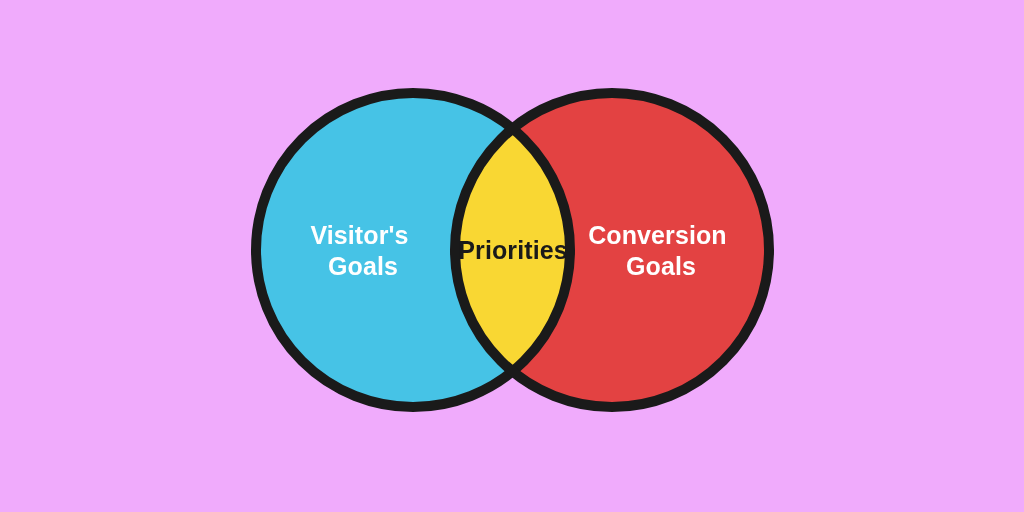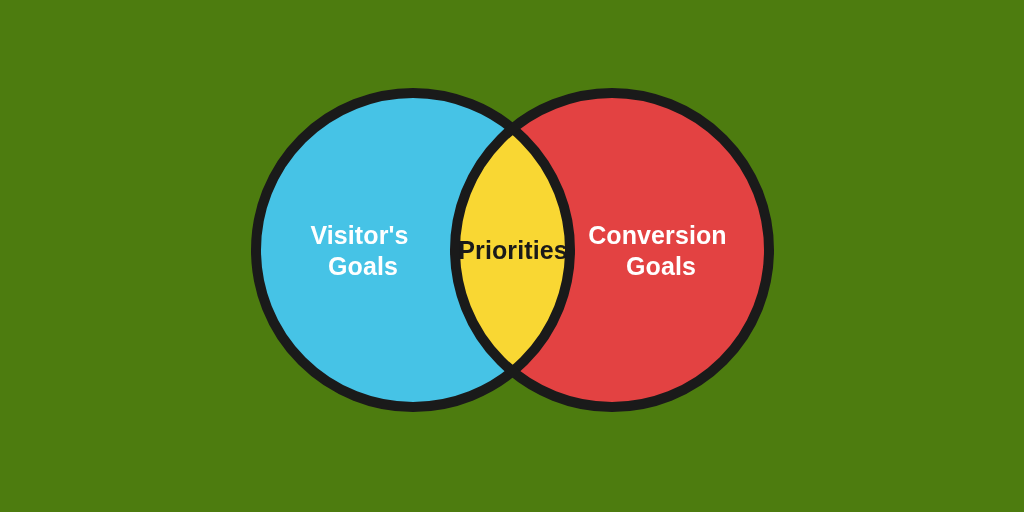--- a/index.html
+++ b/index.html
@@ -36,21 +36,21 @@
   .venn-label.right {
     fill: #ffffff;
   }
   .venn-label.center {
     fill: #1a1a1a;
   }
 </style>
 </head>
 <body>
 
-<div id="venn-stage" style="background: #4d7c0f; width: 1024px; height: 512px;">
+<div id="venn-stage" style="background: #f0abfc; width: 1024px; height: 512px;">
 
   <svg id="venn-svg" viewBox="0 0 1024 512">
 
     <defs>
       <clipPath id="clip-left-circle">
         <circle id="clip-left-c" cx="413" cy="250" r="157"></circle>
       </clipPath>
       <clipPath id="clip-right-circle">
         <circle id="clip-right-c" cx="612" cy="250" r="157"></circle>
       </clipPath>

